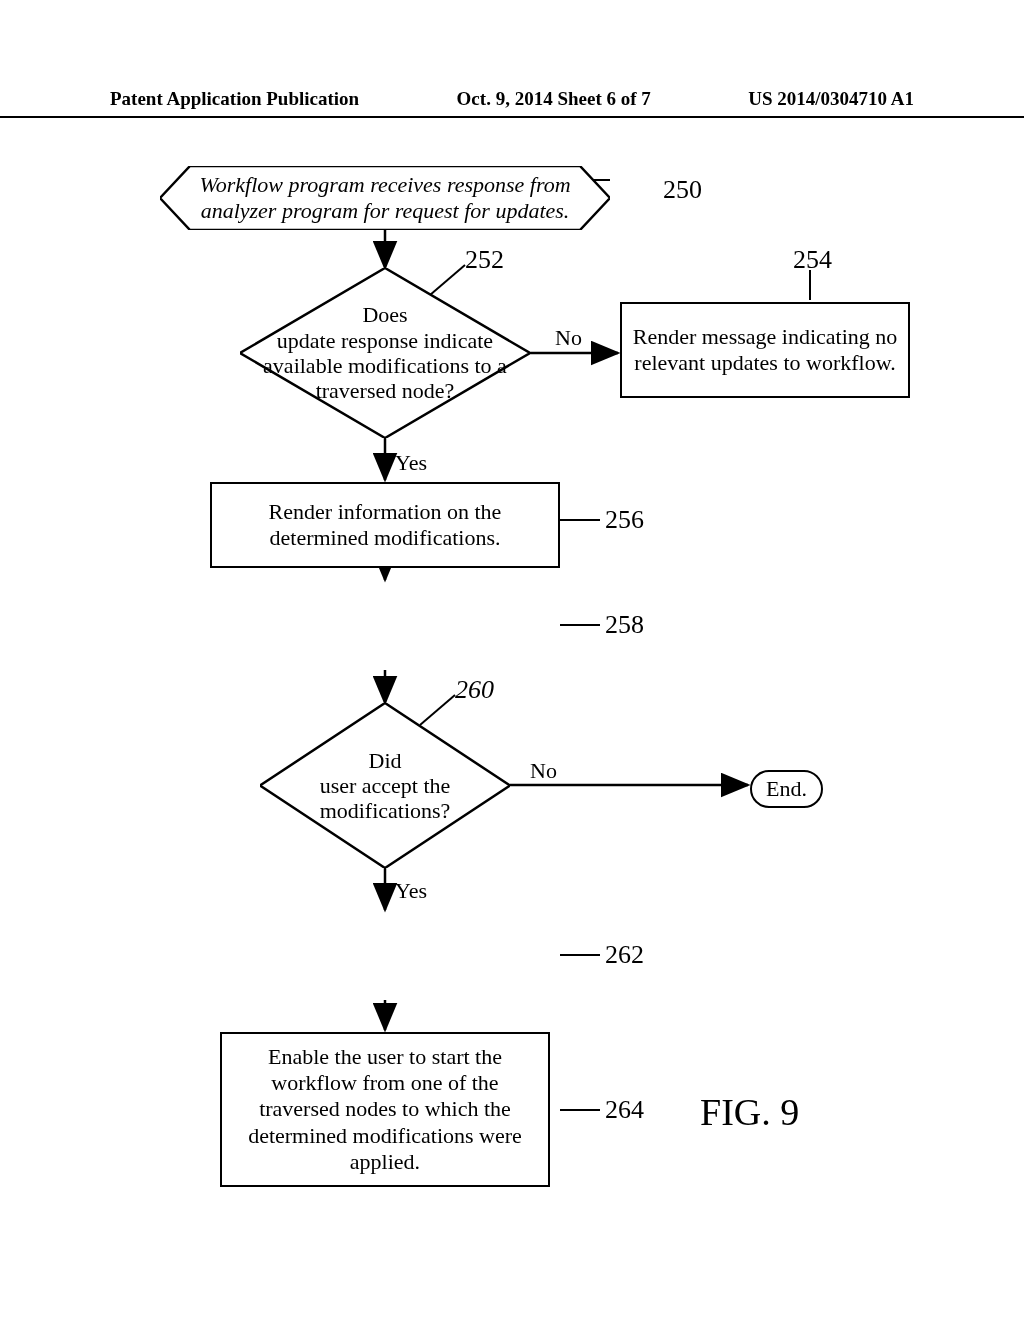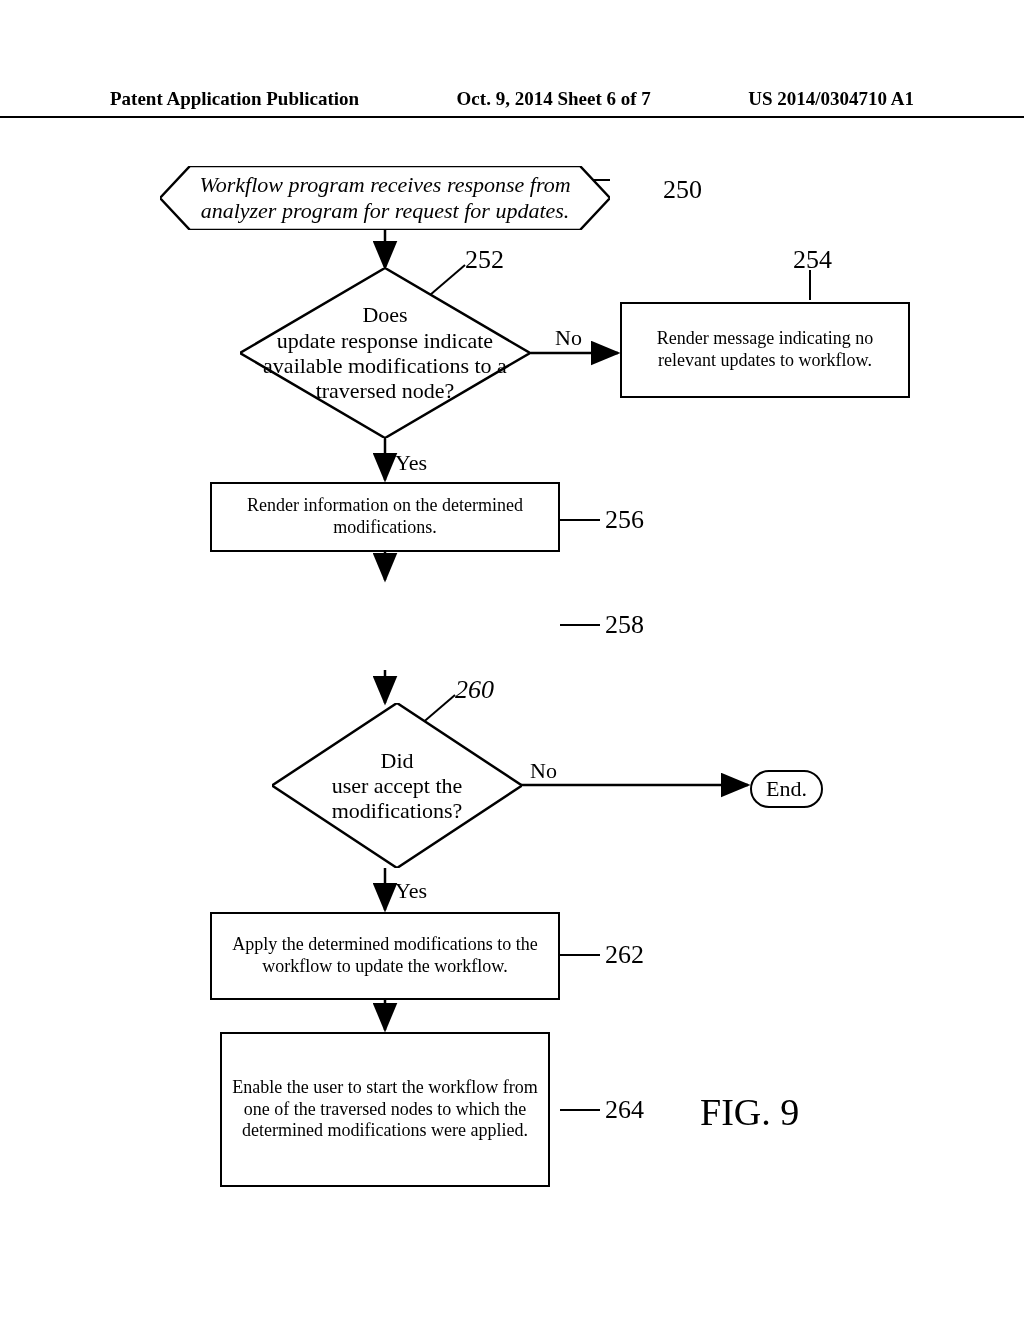--- a/index.html
+++ b/index.html
@@ -25,21 +25,21 @@
   .diagram {
     position: absolute;
     left: 0; top: 0;
     width: 1024px; height: 1320px;
   }
   .box {
     position: absolute;
     border: 2.5px solid #000;
     background: #fff;
     text-align: center;
-    font-size: 18px;
+    font-size: 22px;
     line-height: 1.2;
     display: flex;
     align-items: center;
     justify-content: center;
     padding: 6px 10px;
   }
   .terminator {
     position: absolute;
     border: 2.5px solid #000;
     border-radius: 20px;
@@ -143,41 +143,38 @@
     <div class="dtxt" style="white-space:pre-line;font-family:Liberation Serif, serif;">Does
 update response indicate
 available modifications to a
 traversed node?</div>
   </div>
 
   <div class="box" style="left:620px; top:302px; width:290px; height:96px;">
     <span>Render message indicating no relevant updates to workflow.</span>
   </div>
 
-  <div class="box" style="left:210px; top:482px; width:350px; height:70px;">
+  <div class="box" style="left:210px; top:482px; width:350px; height:86px;">
     <span>Render information on the determined modifications.</span>
   </div>
 
 
-  <div class="diamond" style="left:272px; top:703px; width:250px; height:165px;">
+  <div class="diamond" style="left:260px; top:703px; width:250px; height:165px;">
     <svg viewBox="0 0 250 165" preserveAspectRatio="none">
       <polygon points="125,0 250,82.5 125,165 0,82.5" fill="#fff" stroke="#000" stroke-width="2.5"></polygon>
     </svg>
     <div class="dtxt" style="white-space:pre-line;">Did
 user accept the
 modifications?</div>
   </div>
 
   <div class="terminator" style="left:750px; top:770px;">
     <span>End.</span>
   </div>
 
-  <div class="box" style="left:210px; top:912px; width:350px; height:88px;">
-    <span>Apply the determined modifications to the workflow to update the workflow.</span>
-  </div>
 
   <div class="box" style="left:220px; top:1032px; width:330px; height:155px;">
     <span>Enable the user to start the workflow from one of the traversed nodes to which the determined modifications were applied.</span>
   </div>
 
   <div class="label-ref" style="left:615px; top:175px;margin-left:48px;">250</div>
   <div class="label-ref" style="left:465px; top:245px;">252</div>
   <div class="label-ref" style="left:793px; top:245px;">254</div>
   <div class="label-ref" style="left:605px; top:505px;">256</div>
   <div class="label-ref" style="left:605px; top:610px;">258</div>

